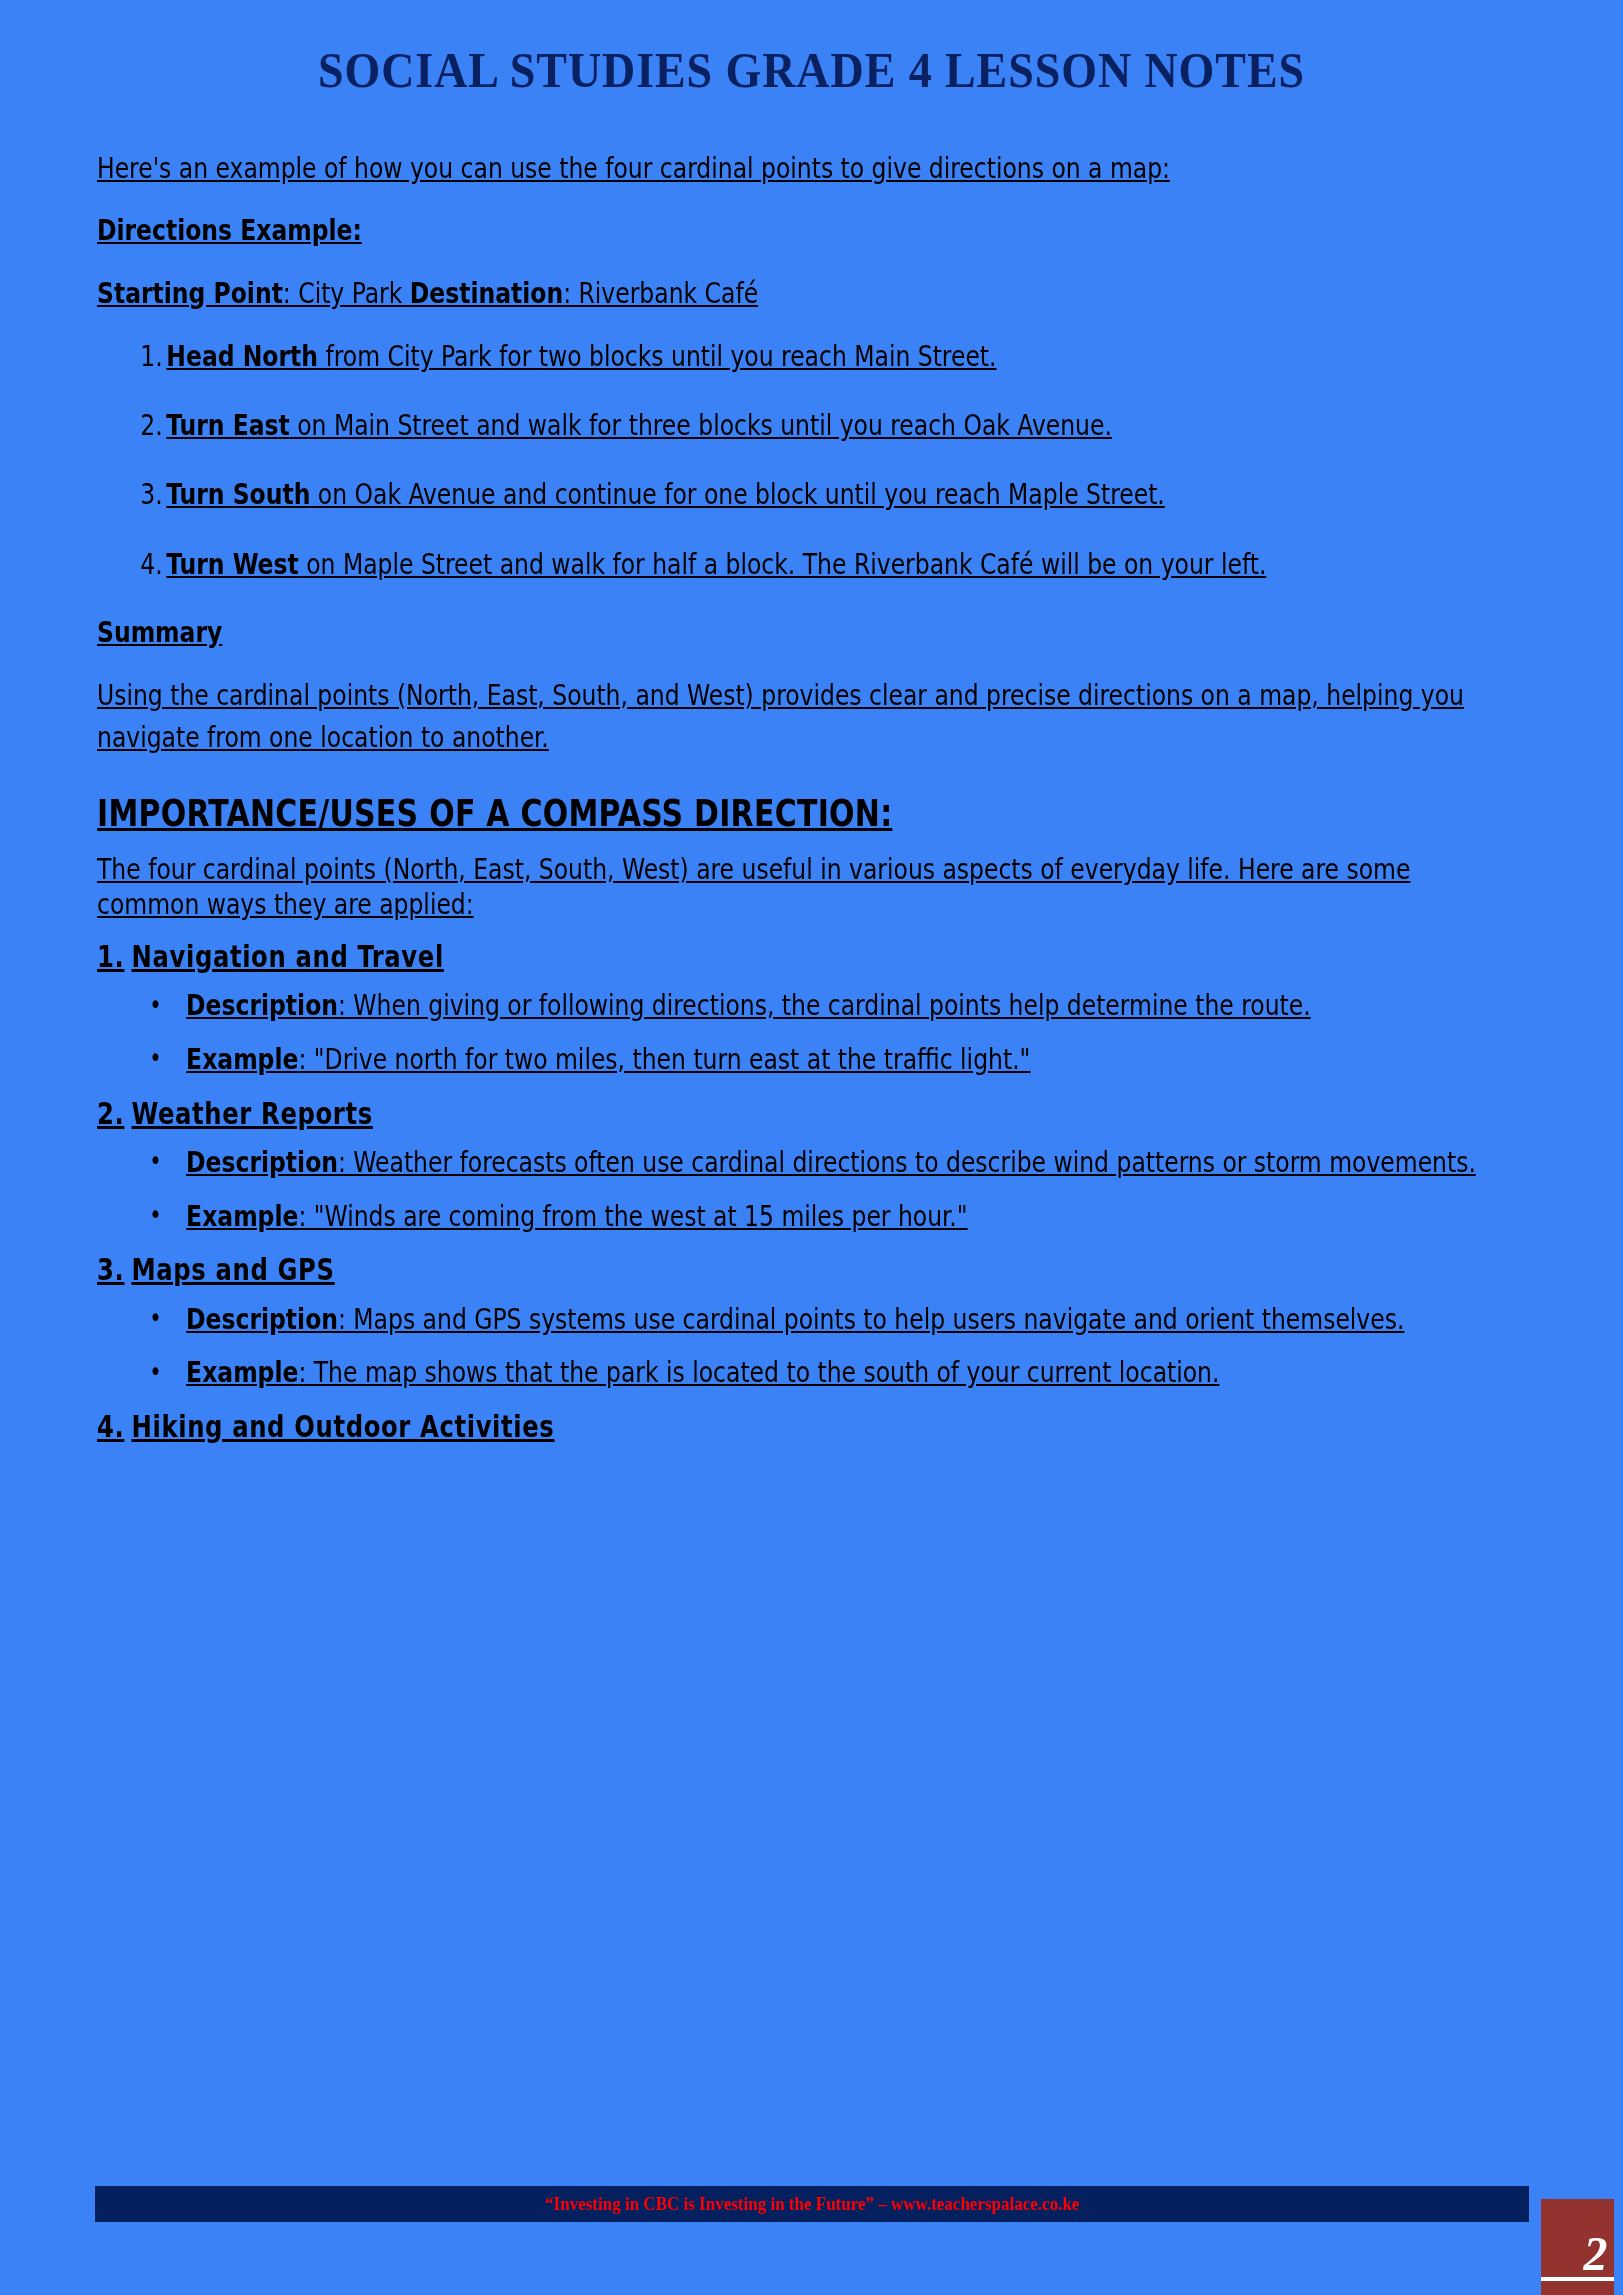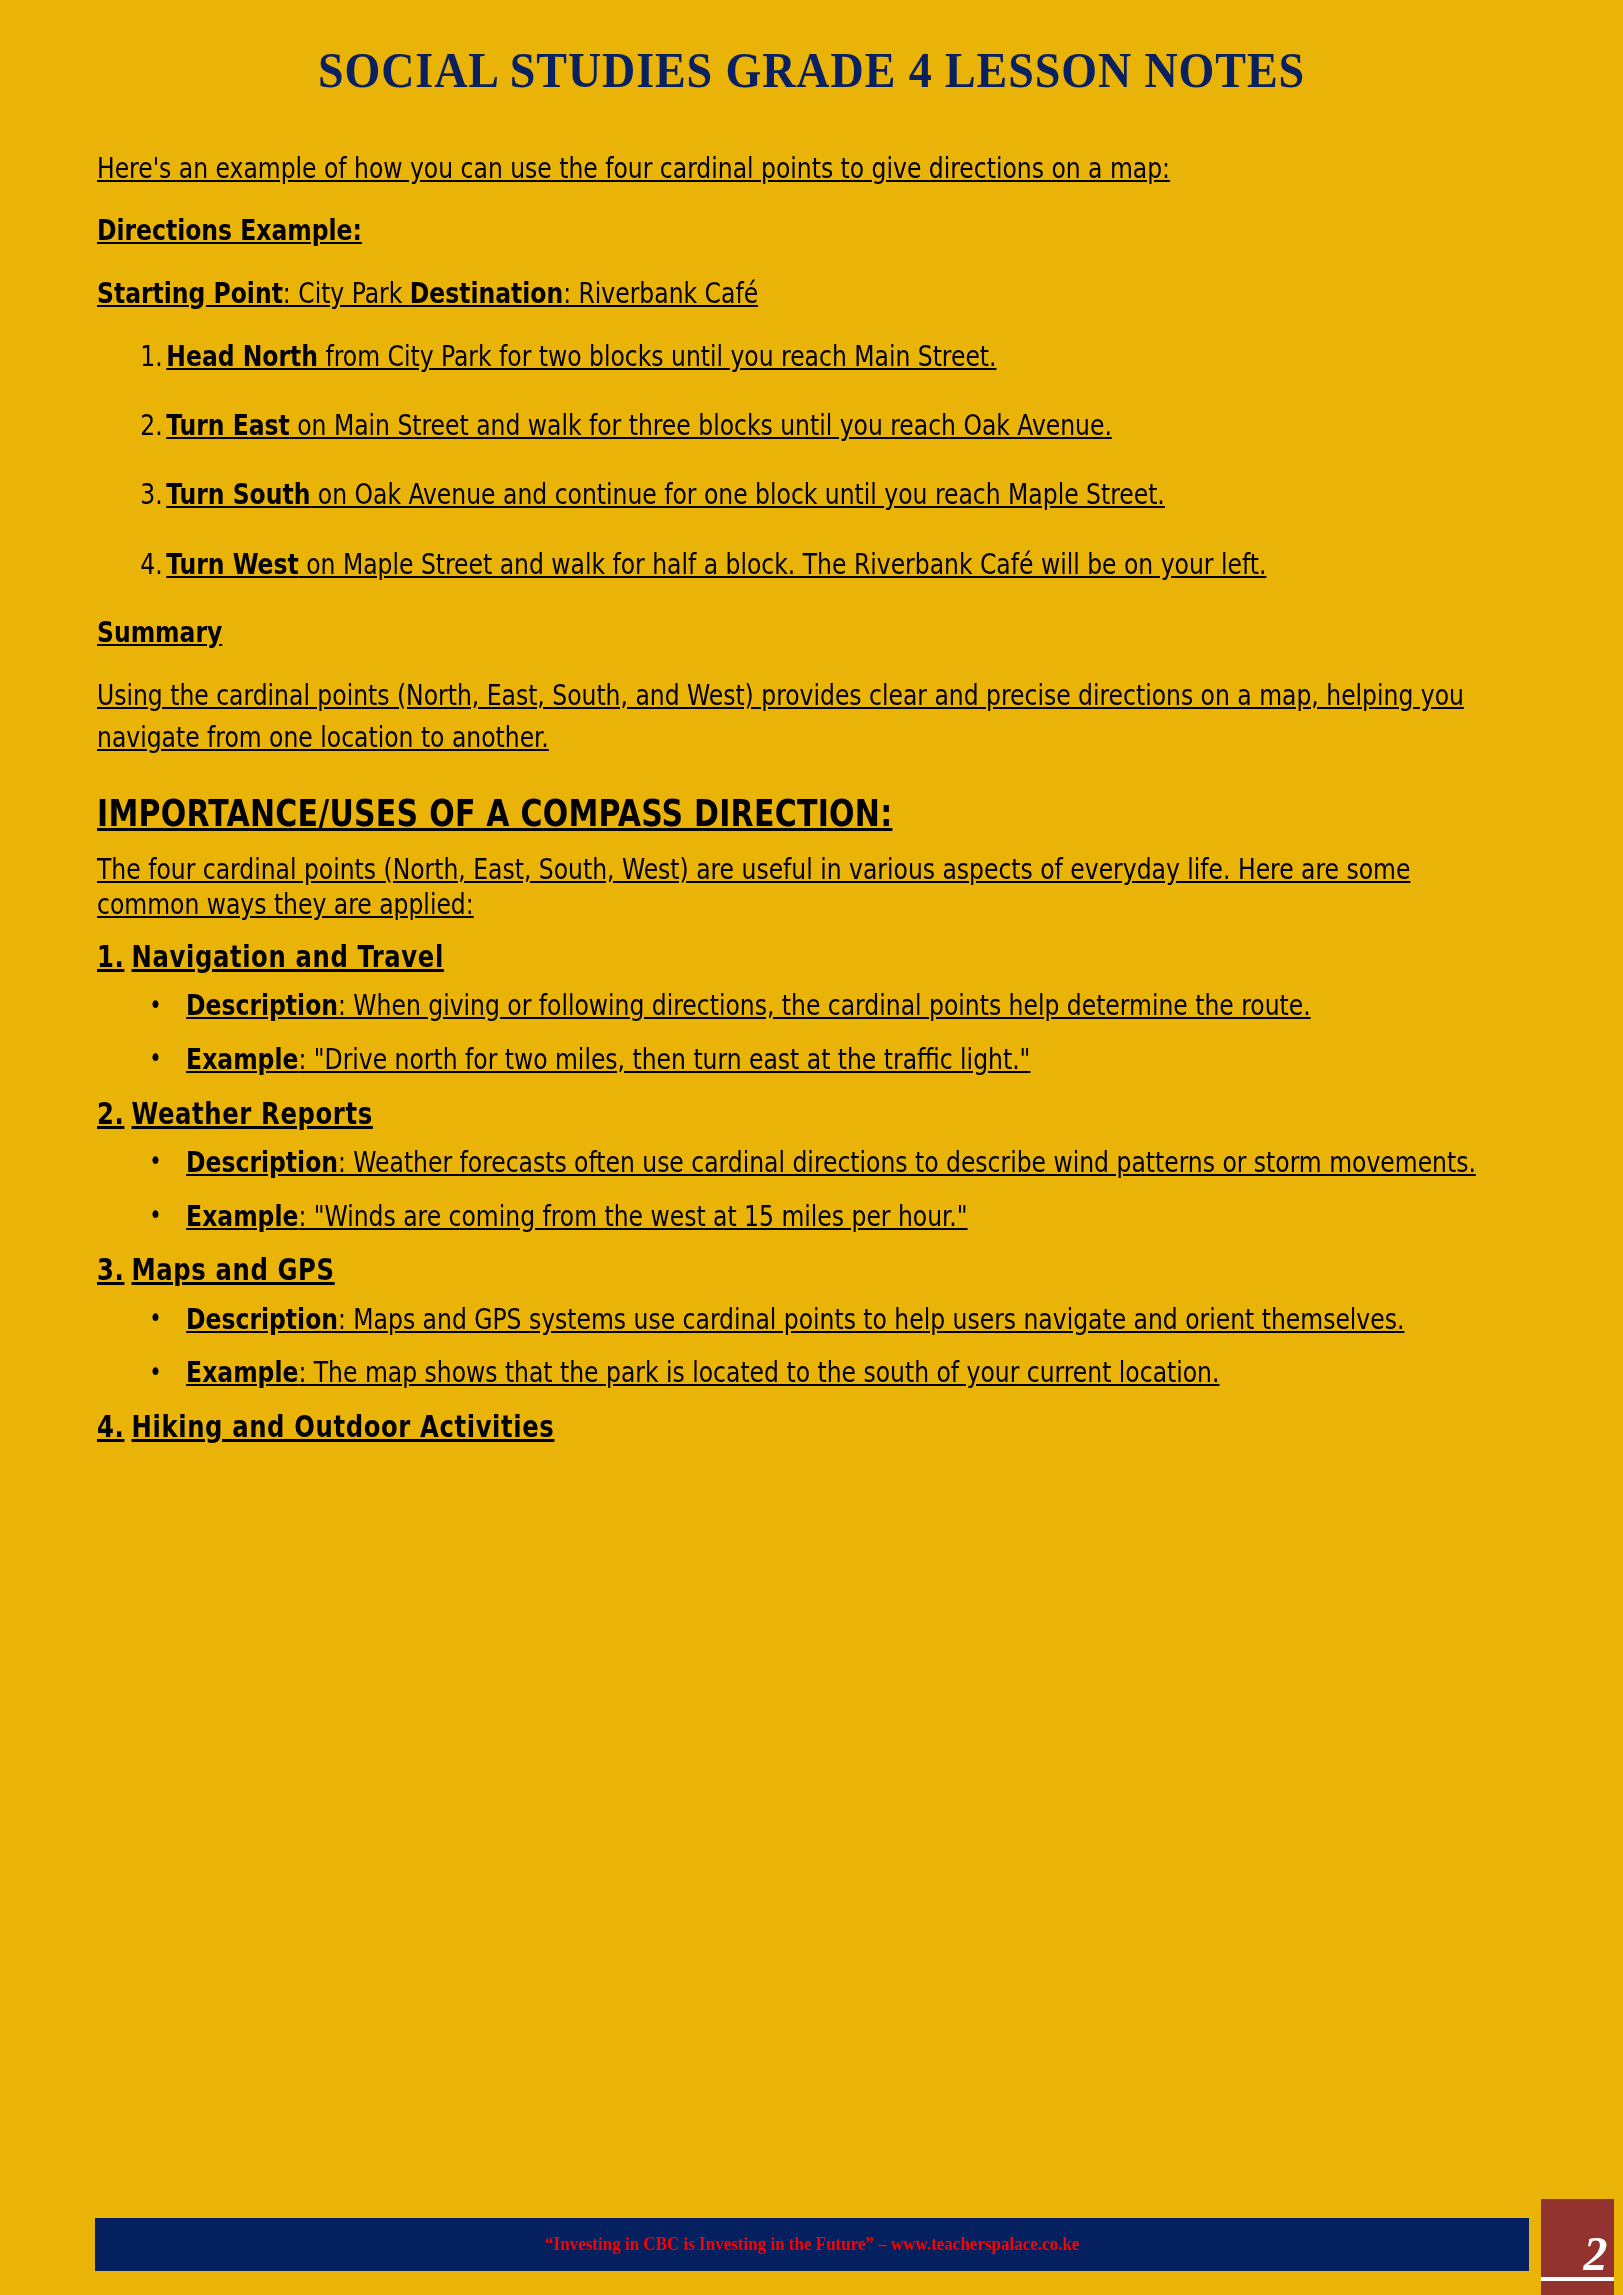--- a/index.html
+++ b/index.html
@@ -11,21 +11,21 @@
     width: 1623px;
     height: 2295px;
     position: relative;
     font-family: "DejaVu Sans Condensed", "Liberation Sans Narrow", "Liberation Sans", sans-serif;
     overflow: hidden;
   }
 
   .page {
     position: absolute;
     inset: 0;
-    background: #eab308;
+    background: #3b82f6;
   }
 
   
   .doc-title {
     position: absolute;
     left: 0;
     right: 0;
     top: 41px;
     text-align: center;
     color: #0A2161;
@@ -132,26 +132,25 @@
     font-size: 26px;
     line-height: 1.22;
   }
 
   
   .footer-bar {
     position: absolute;
     left: 95px;
     top: 2186px;
     width: 1434px;
-    height: 53px;
+    height: 36px;
     background: #04205F;
     display: flex;
     align-items: center;
     justify-content: center;
-    margin-top: 32px;
   }
   .footer-text {
     color: #FF0000;
     font-family: "Liberation Serif", "DejaVu Serif", serif;
     font-weight: 700;
     font-size: 18.3px;
     transform: scaleX(0.93);
     white-space: nowrap;
   }
 

